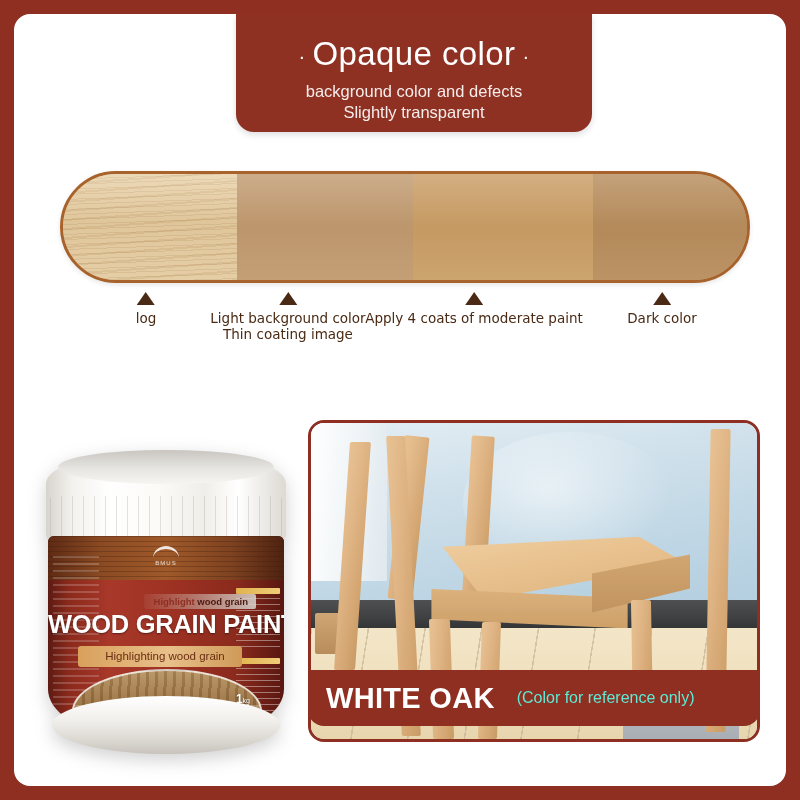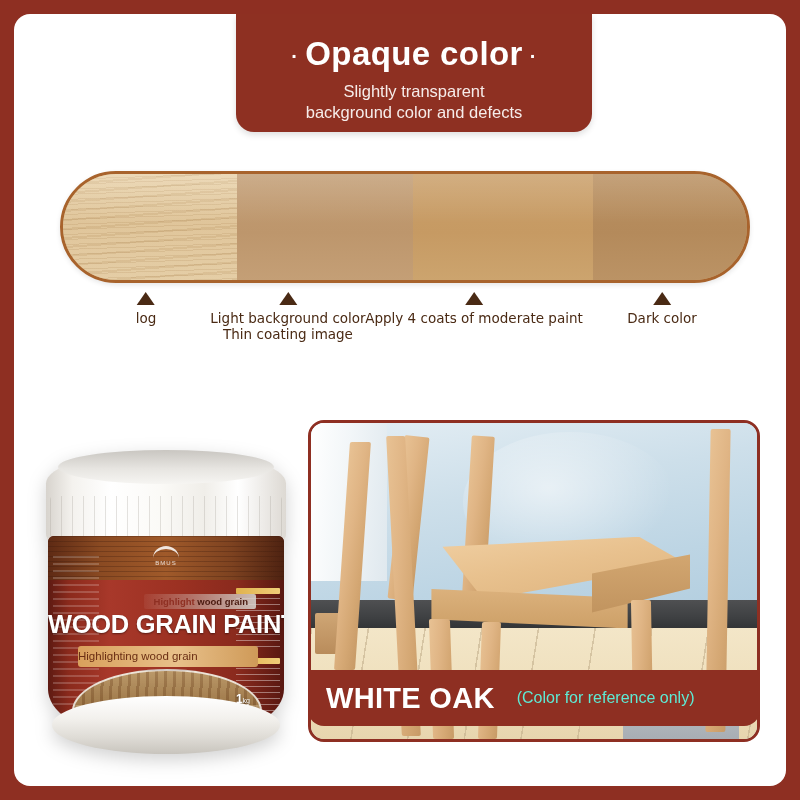--- a/index.html
+++ b/index.html
@@ -40,21 +40,21 @@
     background: #8e3022;
     border-bottom-left-radius: 18px;
     border-bottom-right-radius: 18px;
     box-shadow: 0 3px 6px rgba(0,0,0,0.13);
     text-align: center;
     color: #ffffff;
     z-index: 6;
   }
   .banner-title {
     font-size: 33px;
-    font-weight: bold;
+    font-weight: normal;
     letter-spacing: 0.4px;
     line-height: 1;
     padding-top: 23px;
     white-space: nowrap;
   }
   .banner-title .dot { font-size: 20px; vertical-align: middle; margin: 0 7px; }
   .banner-sub {
     font-size: 16.5px;
     line-height: 21px;
     padding-top: 11px;
@@ -188,25 +188,25 @@
   }
   .tagtop .hl { color: #8e2f22; }
   .prodname {
     position: absolute; left: 0; right: 0; top: 74px;
     text-align: center; color: #ffffff;
     font-size: 25.5px; font-weight: bold; letter-spacing: -0.3px;
     text-shadow: 0 1px 2px rgba(0,0,0,0.45);
     white-space: nowrap;
   }
   .subband {
-    position: absolute; left: 30px; top: 110px; width: 180px; height: 21px;
+    position: absolute; left: 30px; top: 110px; width: 164px; height: 21px;
     background: linear-gradient(90deg,#d9a05c,#e8c08a 55%,#cf9a58);
     border-radius: 3px;
     color: #6b2f14; font-size: 11.5px; line-height: 21px;
-    padding-left: 0; white-space: nowrap;
+    padding-left: 10px; white-space: nowrap; text-align: center;
   }
   .sidetext-l {
     position: absolute; left: 5px; top: 20px; width: 46px; height: 150px;
     background: repeating-linear-gradient(180deg,
       rgba(255,255,255,0.34) 0px, rgba(255,255,255,0.34) 2px,
       rgba(255,255,255,0) 2px, rgba(255,255,255,0) 7px);
     opacity: 0.55;
   }
   .ytab {
     position: absolute; right: 4px; width: 44px; height: 6px;
@@ -346,22 +346,22 @@
 <body>
 
 <div class="page">
   <div class="page-inner">
 
     <div class="banner">
       <div class="banner-title">
         <span class="dot">·</span><span>Opaque color</span><span class="dot">·</span>
       </div>
       <div class="banner-sub">
+        <div>background color and defects</div>
         <div>Slightly transparent</div>
-        <div>background color and defects</div>
       </div>
     </div>
 
     <div class="swatch-wrap">
       <div class="swatch">
         <div class="seg s1">
             <div class="seg-sheen"></div>
           </div>
         <div class="seg s2">
             <div class="seg-sheen"></div>

